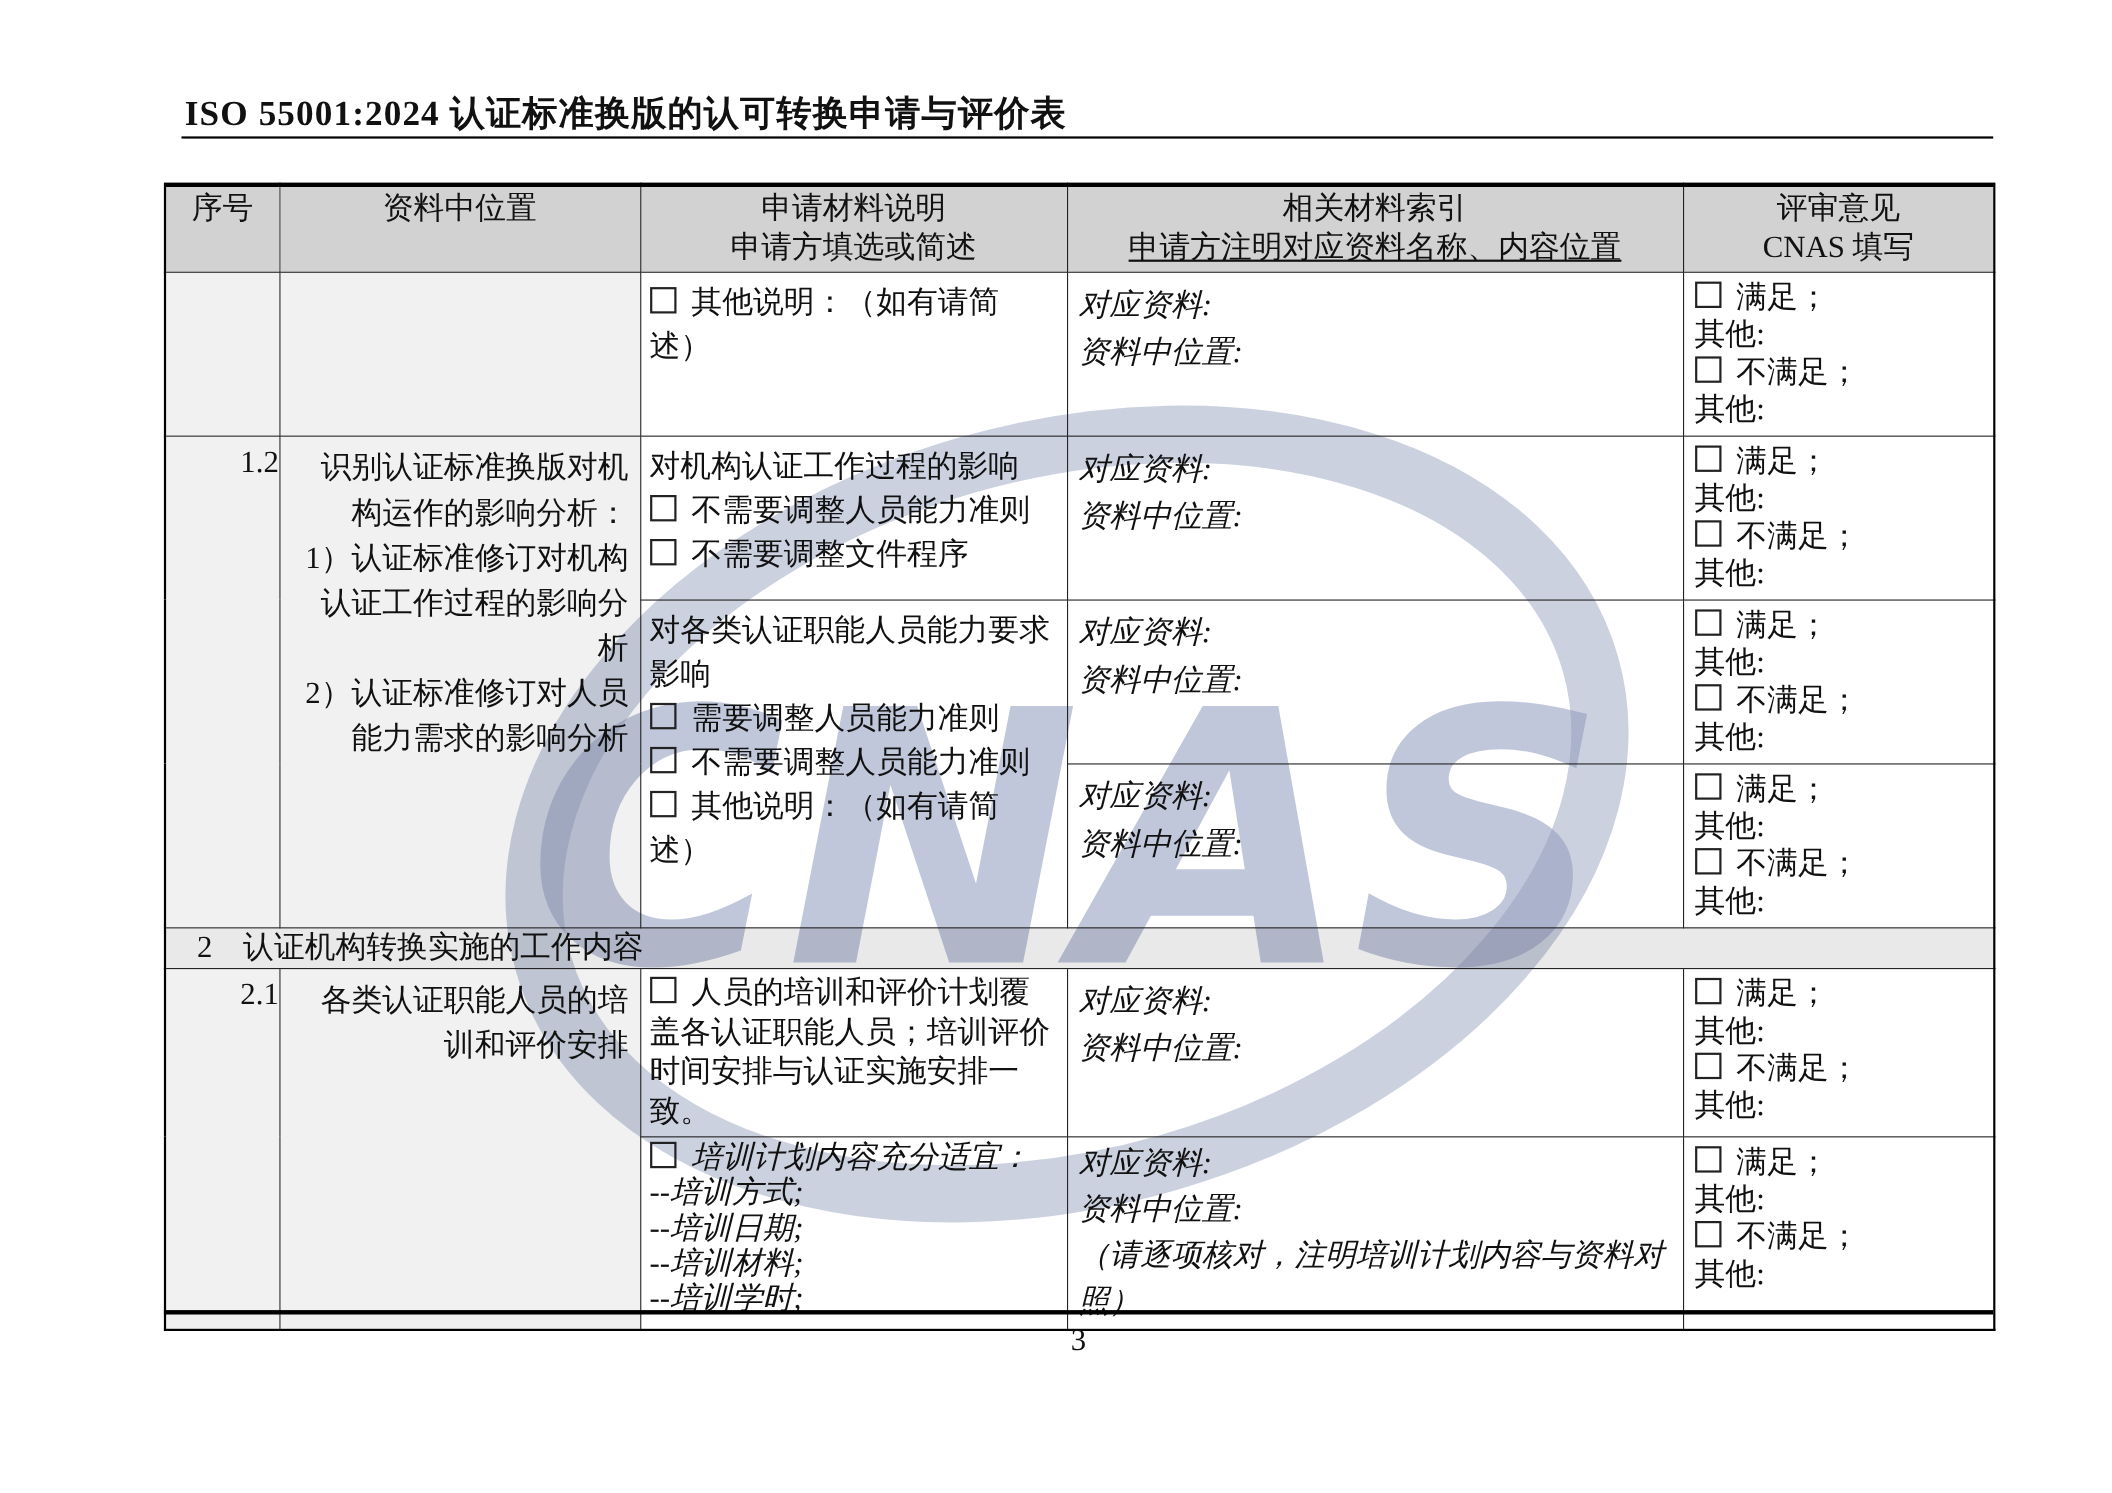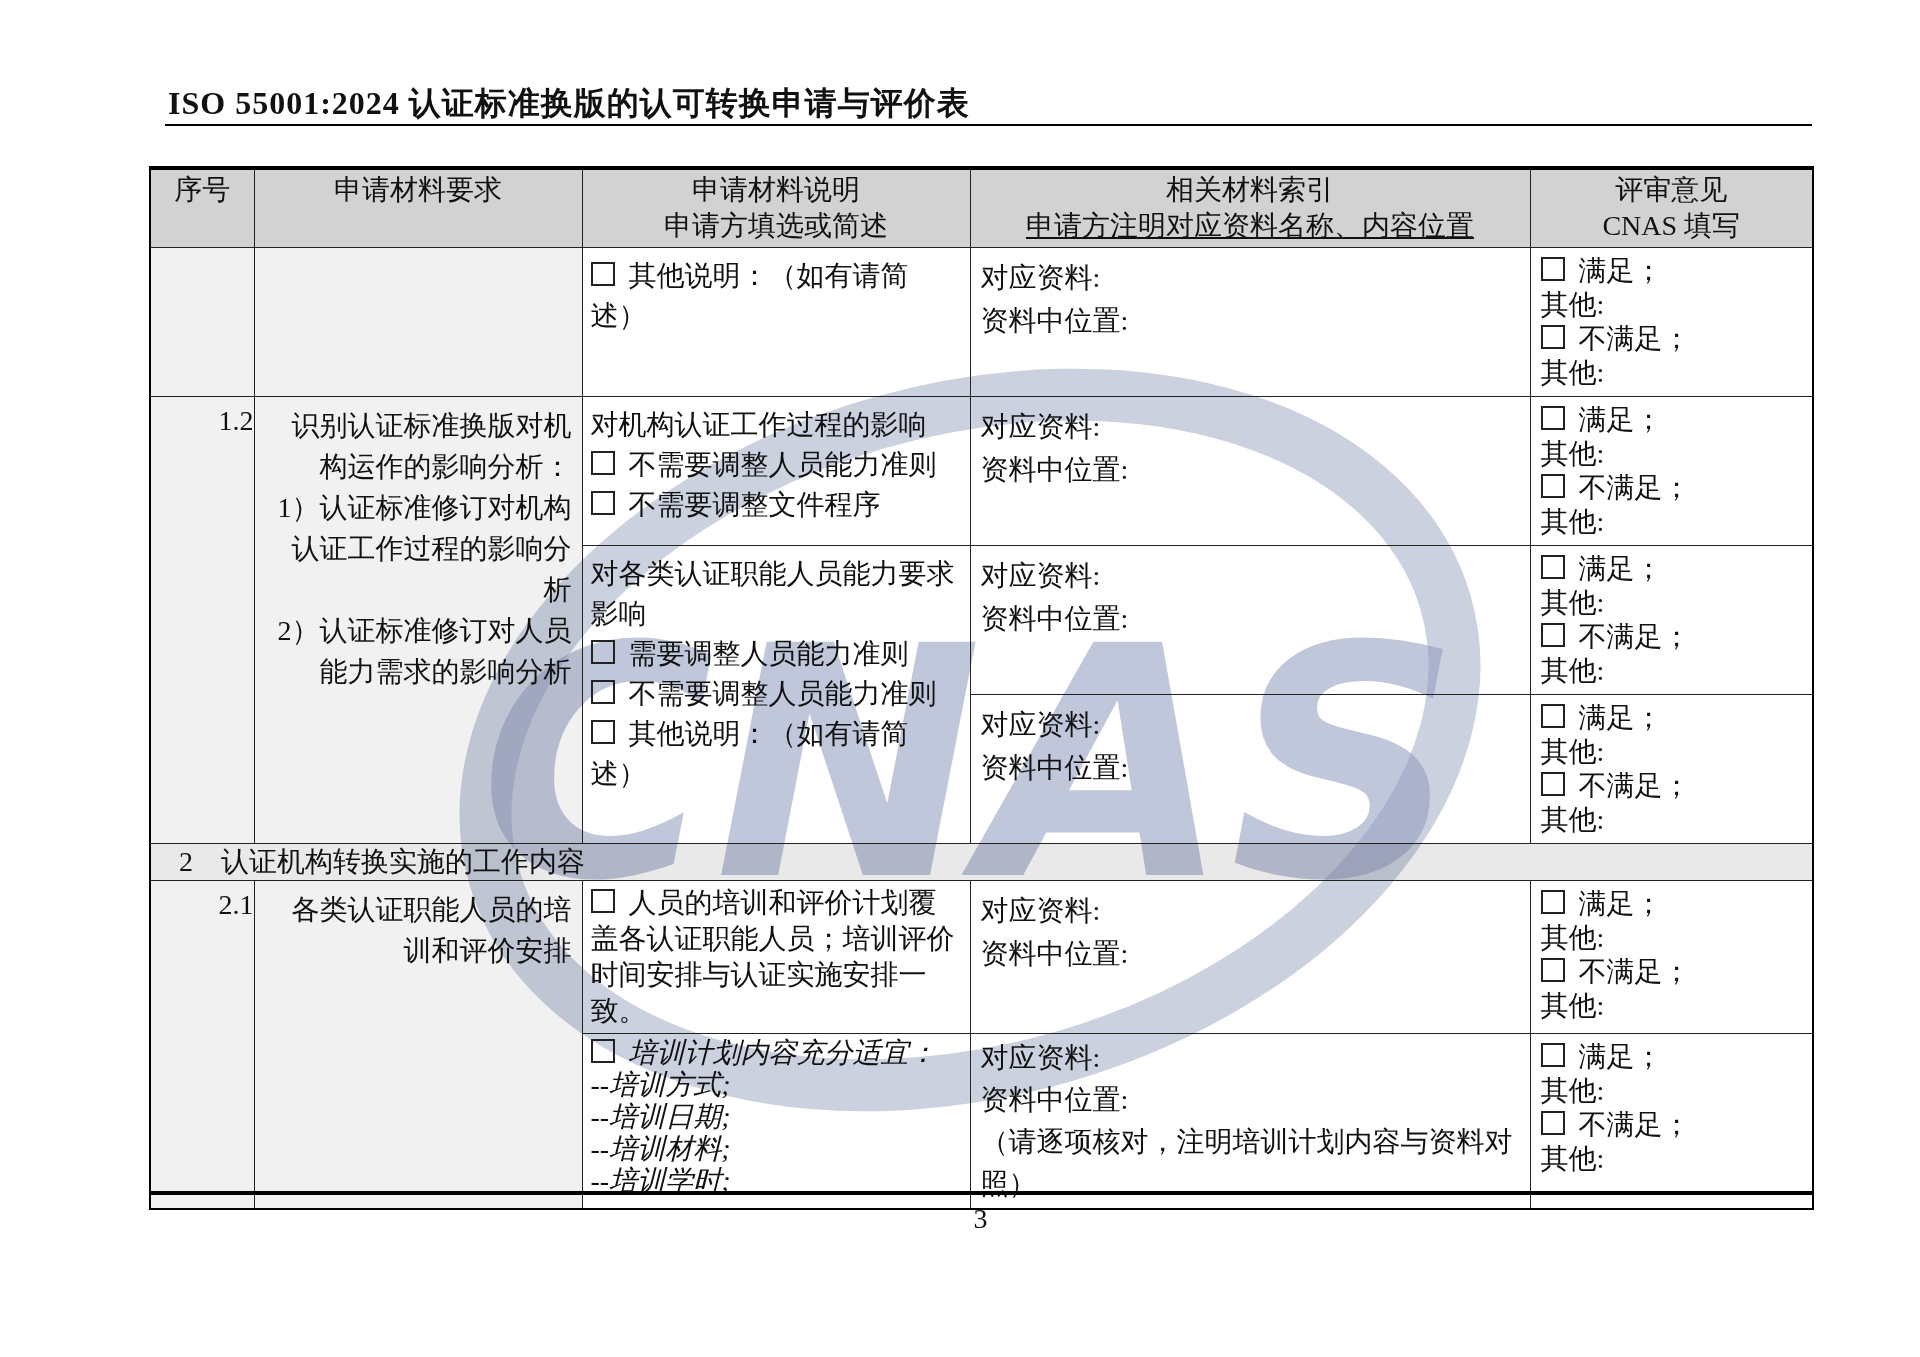--- a/index.html
+++ b/index.html
@@ -27,21 +27,21 @@
     background:rgba(0,0,0,0.175);text-align:center;vertical-align:middle;
     font-weight:700;font-size:28px;line-height:36px;padding:2px 4px;
   }
   .hc .u{text-decoration:underline;}
   .shade{background:rgba(0,0,0,0.055);text-align:right;}
   .c1{padding:8px 0 0 14px;}
   .c2{padding:8px 10px;line-height:41px;}
   .c3{padding:8px 8px;line-height:40px;}
   .c3.tight36{padding:4px 8px;line-height:36px;}
   .c3.tight32{padding:3px 8px;line-height:32px;font-style:italic;}
-  .c4{padding:8px 10px;line-height:43px;}
+  .c4{padding:8px 10px;line-height:43px;font-style:italic;}
   .c4.tight42{padding:3px 10px;line-height:42px;}
   .c5{padding:6px 10px;line-height:34px;}
   .section-cell{
     background:rgba(0,0,0,0.085);padding:1px 28px;line-height:34px;
     white-space:pre-wrap;font-size:27px;
   }
   .cb{
     display:inline-block;width:20px;height:20px;border:2px solid #222;
     margin-right:14px;vertical-align:-1px;background:transparent;
   }
@@ -66,21 +66,21 @@
       <col style="width:104px">
         <col style="width:328px">
         <col style="width:388px">
       <col style="width:560px">
         <col style="width:283px">
     </colgroup>
 
     <tbody>
         <tr style="height:79px">
       <th class="hc">序号</th>
-      <th class="hc">申请材料要求</th>
+      <th class="hc">资料中位置</th>
       <th class="hc">
         <div>申请材料说明</div>
         <div>申请方填选或简述</div>
       </th>
       <th class="hc">
         <div>相关材料索引</div>
         <div class="u">申请方注明对应资料名称、内容位置</div>
       </th>
       <th class="hc">
         <div>评审意见</div>

